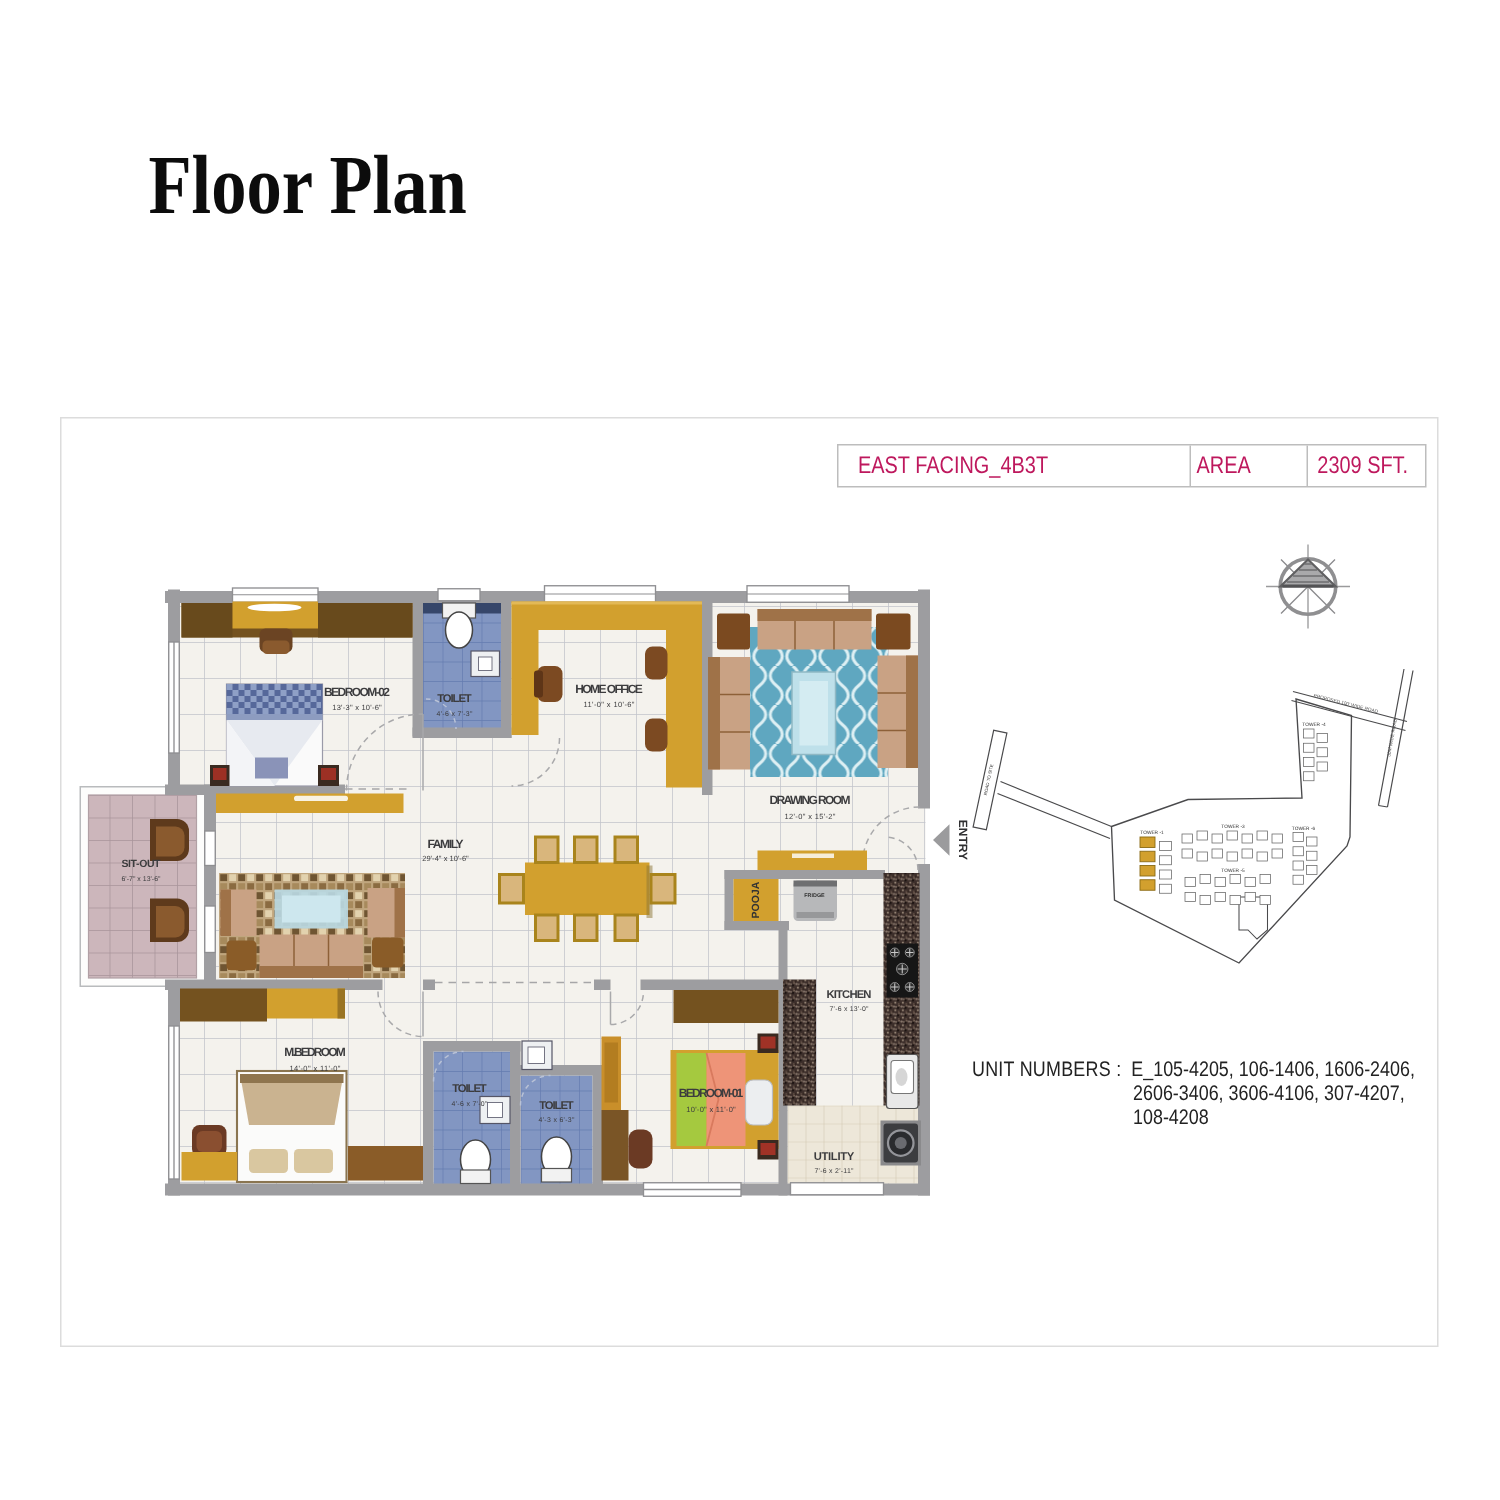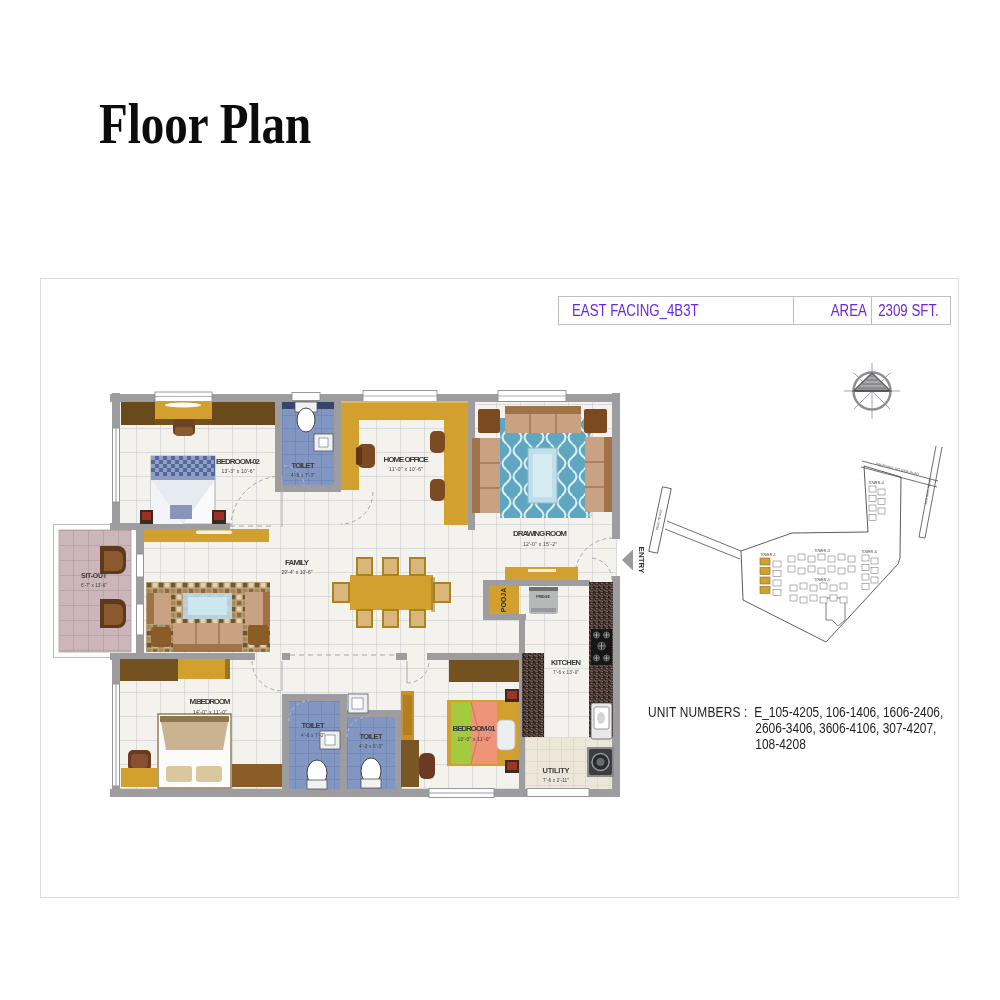--- a/index.html
+++ b/index.html
@@ -6,25 +6,25 @@
 body{font-family:"Liberation Sans",sans-serif;position:relative;}
 .abs{position:absolute;}
 </style>
 </head>
 <body>
 
 <div class="abs" style="left:99px;top:92px;font-family:'Liberation Serif',serif;font-weight:bold;font-size:56px;color:#0c0c0c;transform:scaleX(0.84);transform-origin:0 0;">Floor Plan</div>
 
 <div class="abs" style="left:40px;top:278px;width:917px;height:618px;border:1px solid #dcdcdc;"></div>
 
-<div class="abs" style="left:558px;top:296px;width:393px;height:29px;border:1px solid #bdbdbd;box-sizing:border-box;font-size:16px;color:#6d28d9;">
+<div class="abs" style="left:558px;top:296px;width:393px;height:29px;border:1px solid #bdbdbd;box-sizing:border-box;font-size:16px;color:#be185d;">
 
 <div class="abs" style="left:0;top:0;width:235px;height:27px;border-right:1px solid #bdbdbd;line-height:27px;padding-left:13px;box-sizing:border-box;"><span style="display:inline-block;transform:scaleX(0.83);transform-origin:0 50%;">EAST FACING_4B3T</span></div>
 
-<div class="abs" style="left:235px;top:0;width:78px;height:27px;border-right:1px solid #bdbdbd;line-height:27px;text-align:right;box-sizing:border-box;"><span style="display:inline-block;transform:scaleX(0.83);">AREA</span></div>
+<div class="abs" style="left:235px;top:0;width:78px;height:27px;border-right:1px solid #bdbdbd;line-height:27px;text-align:left;box-sizing:border-box;"><span style="display:inline-block;transform:scaleX(0.83);">AREA</span></div>
 
 <div class="abs" style="left:313px;top:0;width:78px;height:27px;line-height:27px;text-align:left;box-sizing:border-box;"><span style="display:inline-block;transform:scaleX(0.83);">2309 SFT.</span></div>
 </div>
 
 <div class="abs" style="left:648px;top:704px;font-size:14px;color:#222;white-space:nowrap;line-height:16px;transform:scaleX(0.852);transform-origin:0 0;">
 <div><span style="letter-spacing:0.2px;">UNIT NUMBERS :</span>&nbsp;&nbsp;E_105-4205, 106-1406, 1606-2406,</div>
 <div style="margin-left:126px;">2606-3406, 3606-4106, 307-4207,</div>
 <div style="margin-left:126px;">108-4208</div>
 </div>
 <svg class="abs" style="left:0;top:0;" width="1000" height="1000" viewBox="0 0 1000 1000">

